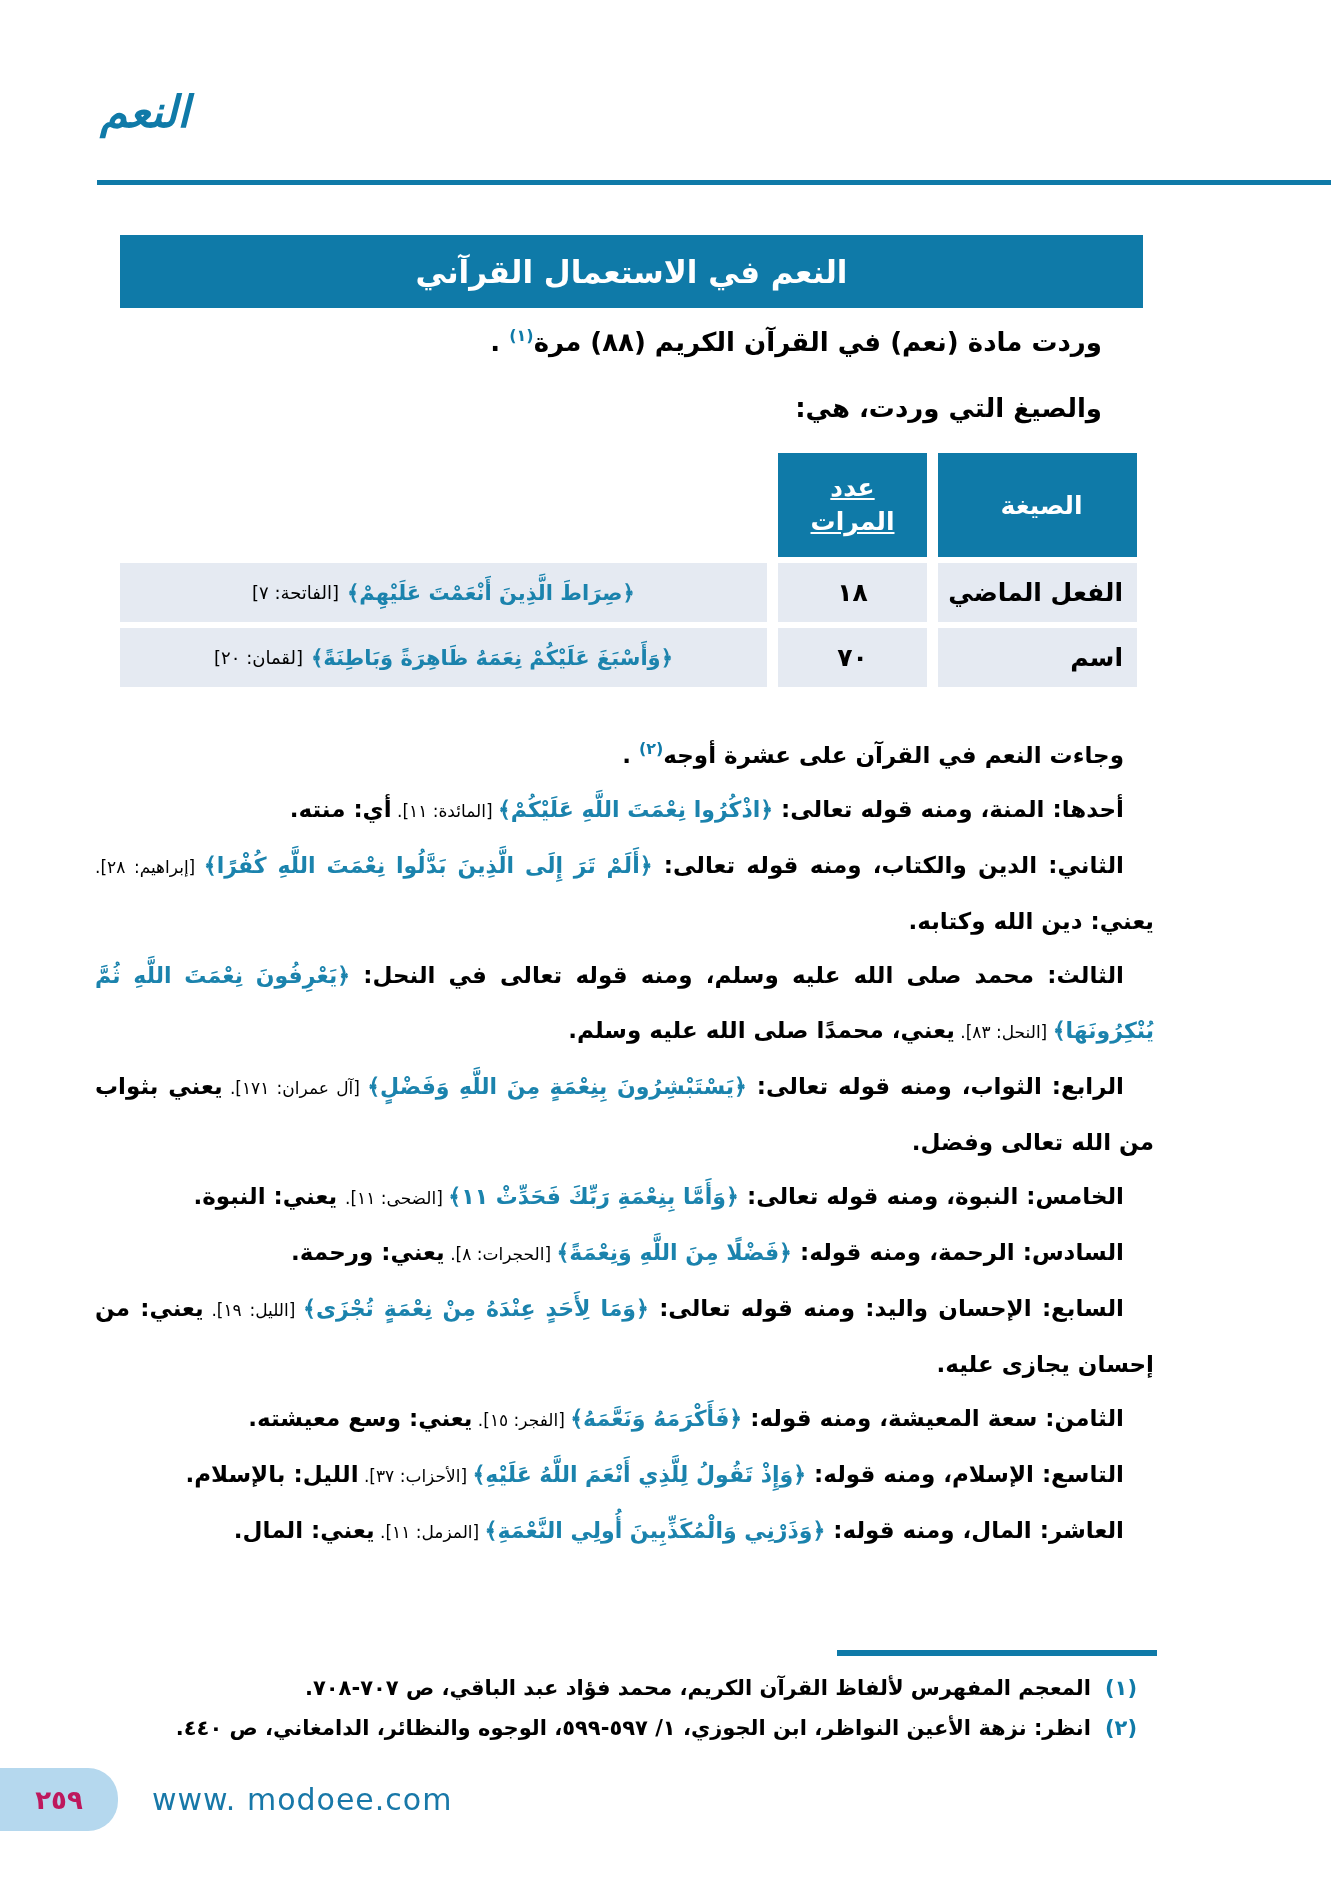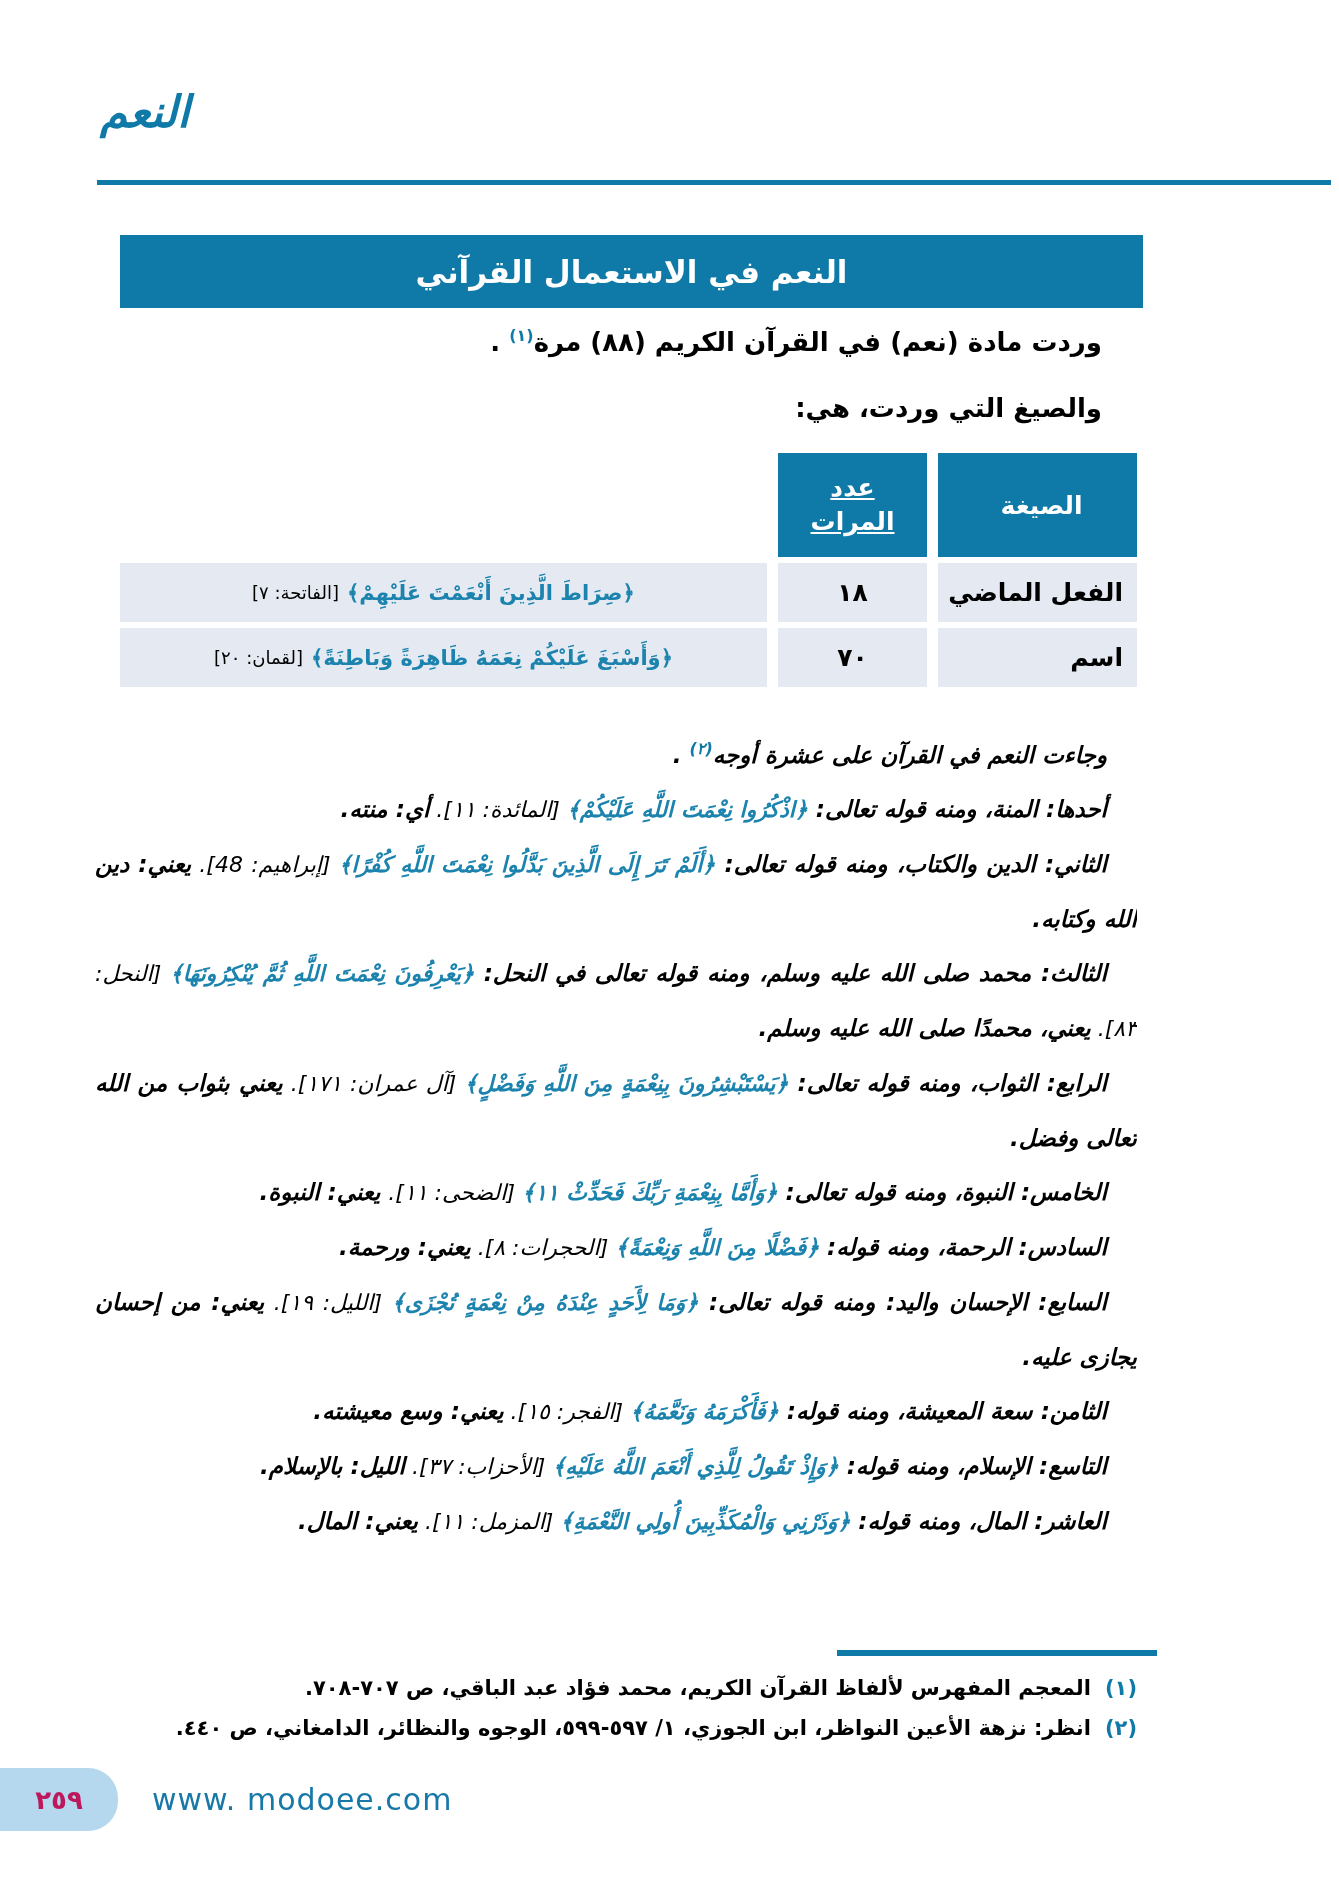--- a/index.html
+++ b/index.html
@@ -60,29 +60,28 @@
   .c-count{width:149px;flex:none;justify-content:center;}
   .c-ex{flex:1;justify-content:center;}
   .td.c-form{padding-right:14px;justify-content:flex-start;}
   .th.c-count{white-space:pre-line;text-align:center;line-height:34px;text-decoration:underline;}
   .verse{color:var(--verse);font-weight:bold;}
   .tbl .verse{font-size:21px;}
   .ref{font-weight:normal;font-size:18px;color:#000;}
   .tbl .ref{margin-right:8px;}
   
   .bodytxt{
-    position:absolute;right:202px;left:95px;top:728px;height:922px;
+    position:absolute;right:185px;left:95px;top:728px;height:922px;
     direction:rtl;text-align:justify;
     font-size:23px;font-weight:bold;line-height:54px;color:#000;
     overflow:hidden;
-    font-style:italic;
   }
   .bodytxt p{text-indent:30px;}
   .bodytxt .verse{font-size:22px;}
-  .bodytxt .ref{font-size:22px;}
+  .bodytxt .ref{font-size:17px;}
   
   .fn-sep{
     position:absolute;top:1650px;left:837px;width:320px;height:6px;
     background:var(--accent);
   }
   .footnotes{
     position:absolute;right:202px;left:95px;top:1668px;
     direction:rtl;text-align:right;
     font-size:21px;line-height:40px;font-weight:bold;
   }
@@ -137,21 +136,21 @@
       <span class="ref">[لقمان: ٢٠]</span>
     </div>
   </div>
 </div>
 
 <div class="bodytxt">
   <p><span>وجاءت النعم في القرآن على عشرة أوجه</span><sup class="fnm">(٢)</sup><span> .</span></p>
 
   <p><span class="lbl">أحدها:</span><span> المنة، ومنه قوله تعالى: </span><span class="verse">﴿اذْكُرُوا نِعْمَتَ اللَّهِ عَلَيْكُمْ﴾</span><span class="ref"> [المائدة: ١١]. </span><span>أي: منته.</span></p>
 
-  <p><span class="lbl">الثاني:</span><span> الدين والكتاب، ومنه قوله تعالى: </span><span class="verse">﴿أَلَمْ تَرَ إِلَى الَّذِينَ بَدَّلُوا نِعْمَتَ اللَّهِ كُفْرًا﴾</span><span class="ref"> [إبراهيم: 48]. </span><span>يعني: دين الله وكتابه.</span></p>
+  <p><span class="lbl">الثاني:</span><span> الدين والكتاب، ومنه قوله تعالى: </span><span class="verse">﴿أَلَمْ تَرَ إِلَى الَّذِينَ بَدَّلُوا نِعْمَتَ اللَّهِ كُفْرًا﴾</span><span class="ref"> [إبراهيم: ٢٨]. </span><span>يعني: دين الله وكتابه.</span></p>
 
   <p><span class="lbl">الثالث:</span><span> محمد صلى الله عليه وسلم، ومنه قوله تعالى في النحل: </span><span class="verse">﴿يَعْرِفُونَ نِعْمَتَ اللَّهِ ثُمَّ يُنْكِرُونَهَا﴾</span><span class="ref"> [النحل: ٨٣]. </span><span>يعني، محمدًا صلى الله عليه وسلم.</span></p>
 
   <p><span class="lbl">الرابع:</span><span> الثواب، ومنه قوله تعالى: </span><span class="verse">﴿يَسْتَبْشِرُونَ بِنِعْمَةٍ مِنَ اللَّهِ وَفَضْلٍ﴾</span><span class="ref"> [آل عمران: ١٧١]. </span><span>يعني بثواب من الله تعالى وفضل.</span></p>
 
   <p><span class="lbl">الخامس:</span><span> النبوة، ومنه قوله تعالى: </span><span class="verse">﴿وَأَمَّا بِنِعْمَةِ رَبِّكَ فَحَدِّثْ ١١﴾</span><span class="ref"> [الضحى: ١١].</span><span> يعني: النبوة.</span></p>
 
   <p><span class="lbl">السادس:</span><span> الرحمة، ومنه قوله: </span><span class="verse">﴿فَضْلًا مِنَ اللَّهِ وَنِعْمَةً﴾</span><span class="ref"> [الحجرات: ٨]. </span><span>يعني: ورحمة.</span></p>
 
   <p><span class="lbl">السابع:</span><span> الإحسان واليد: ومنه قوله تعالى: </span><span class="verse">﴿وَمَا لِأَحَدٍ عِنْدَهُ مِنْ نِعْمَةٍ تُجْزَى﴾</span><span class="ref"> [الليل: ١٩]. </span><span>يعني: من إحسان يجازى عليه.</span></p>

